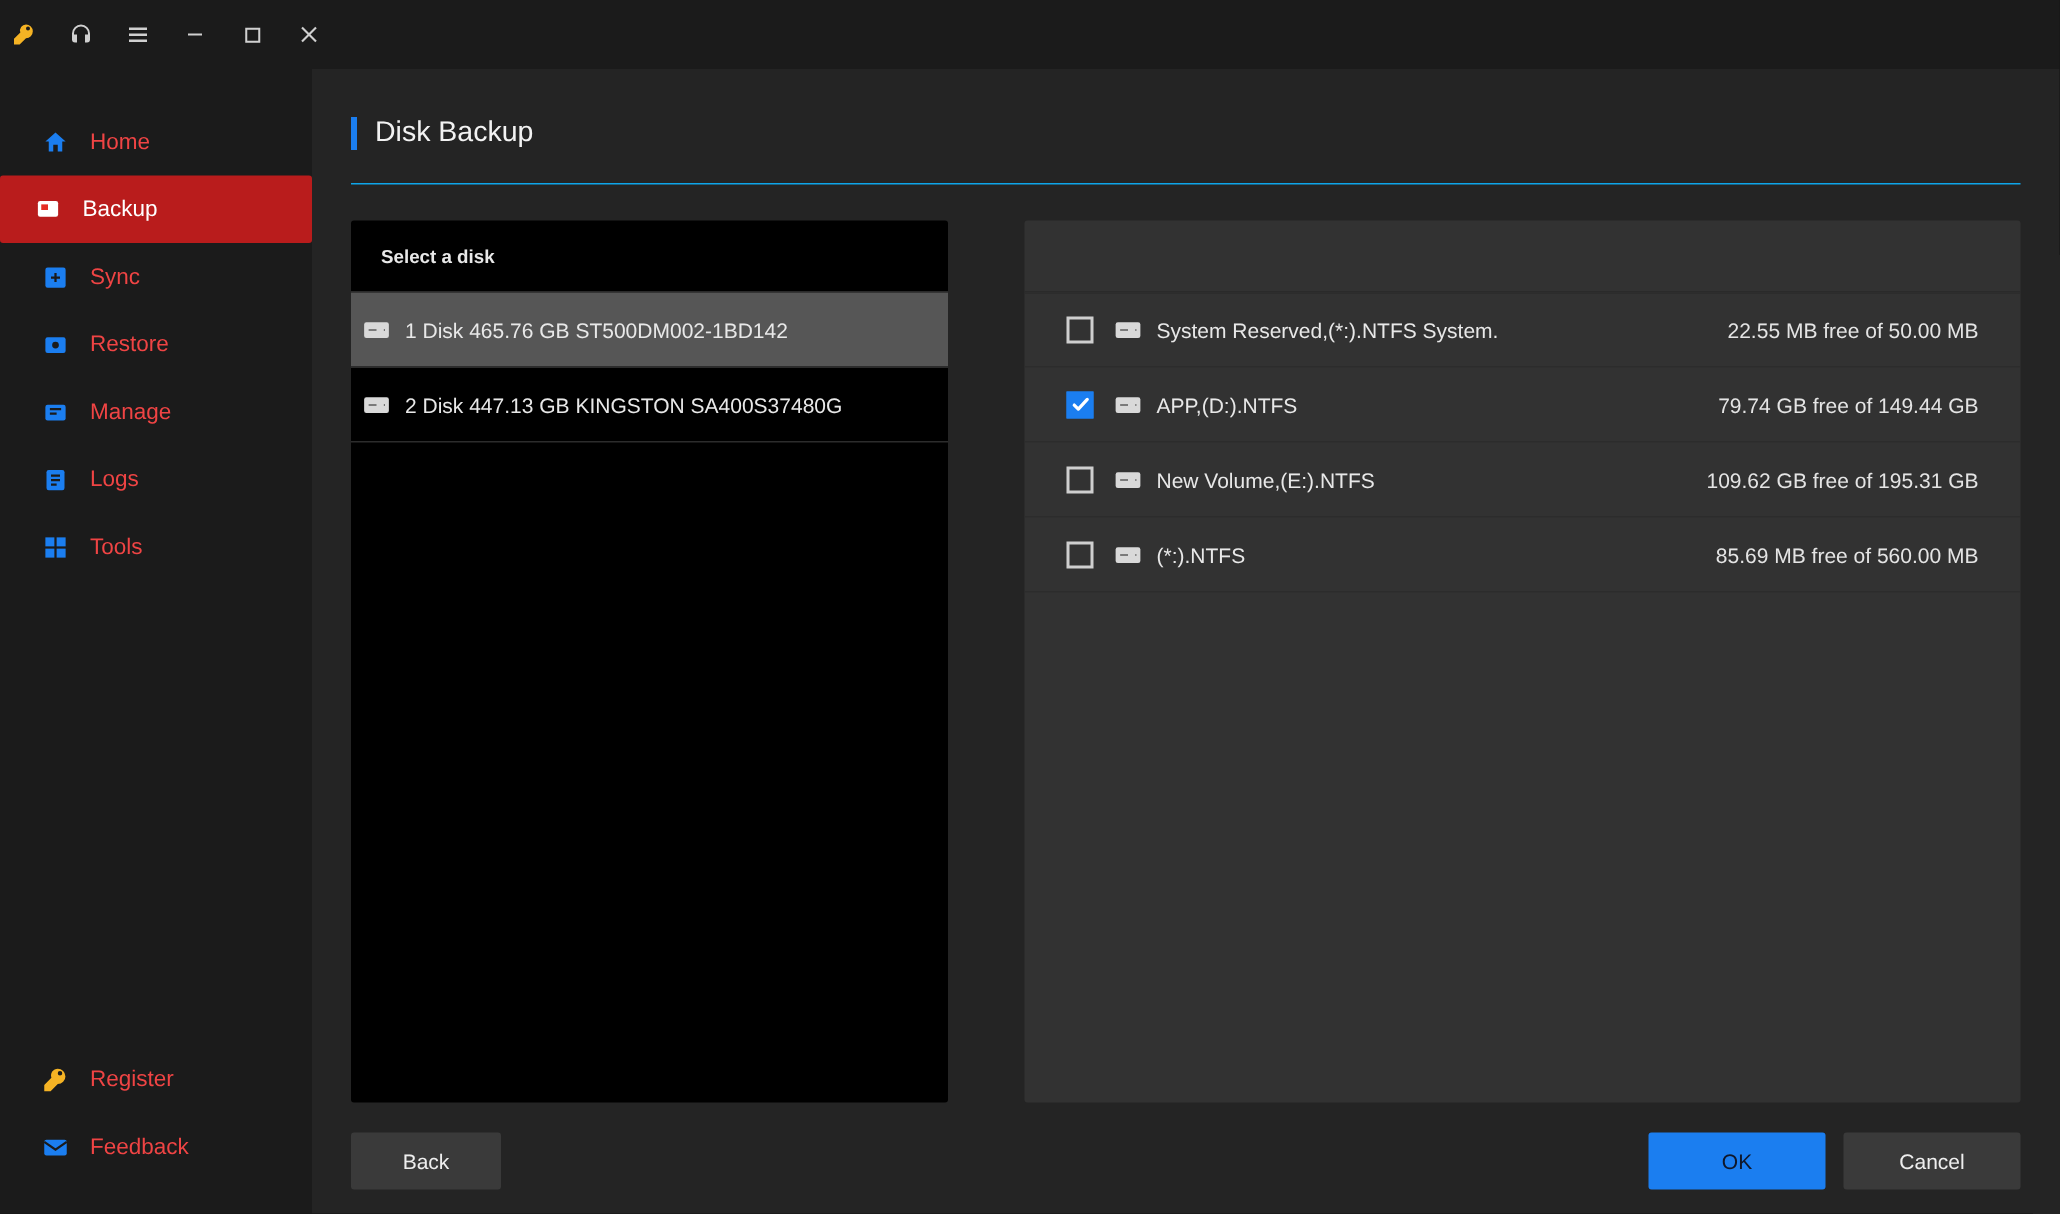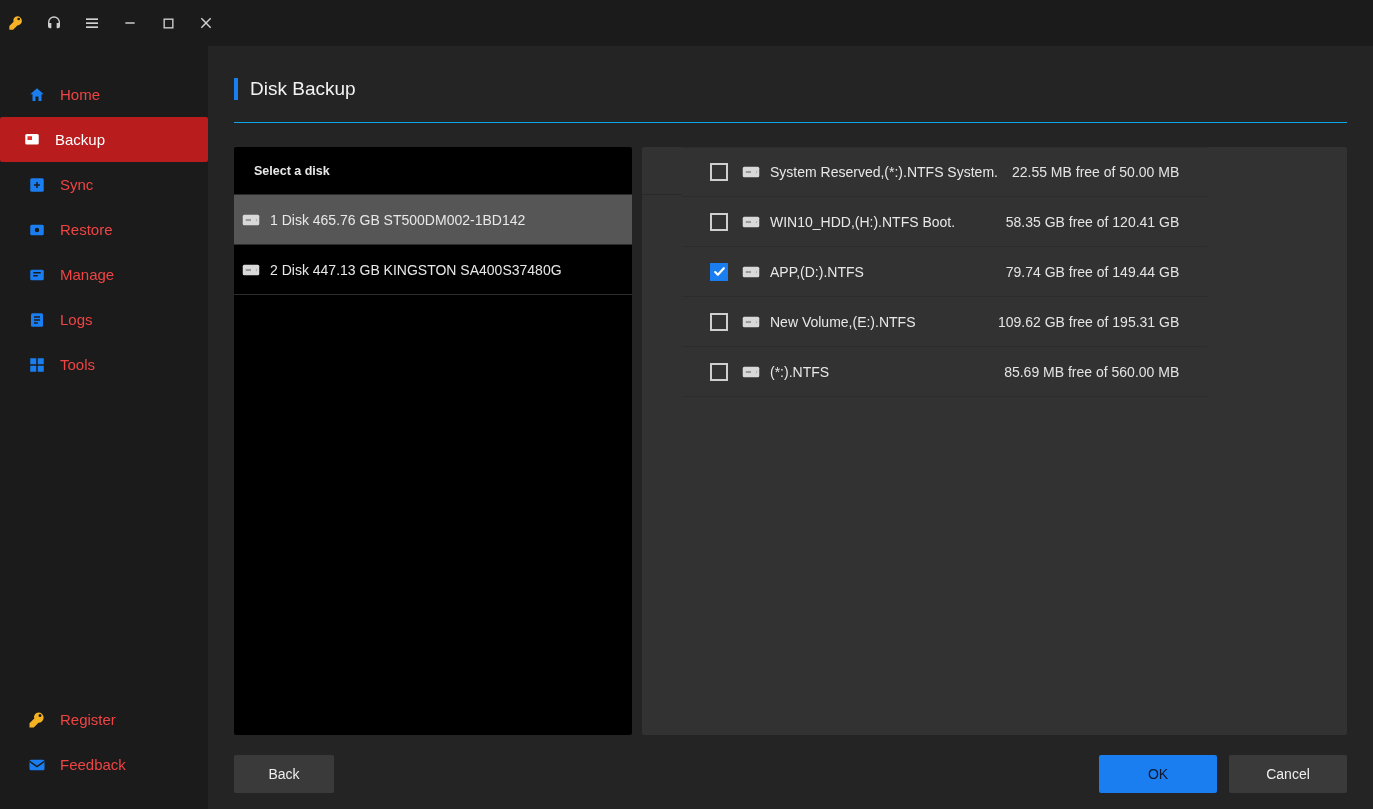--- a/index.html
+++ b/index.html
@@ -25,21 +25,21 @@
   .sidebar-bottom { margin-top: auto; padding: 0 18px 22px; }
   .sidebar-bottom .nav-item .icon.key { color: #f5b324; }
 
   .content { flex: 1; background: #242424; display: flex; flex-direction: column; padding: 32px 26px 14px 26px; min-width: 0; }
   .page-header { display: flex; align-items: center; gap: 12px; padding-bottom: 22px; border-bottom: 1px solid #0ea5e9; }
   .header-bar { width: 4px; height: 22px; background: #1b7ef0; }
   .page-title { font-size: 19px; font-weight: 500; color: #f2f2f2; }
 
   .panels { flex: 1; display: flex; gap: 10px; margin-top: 24px; min-height: 0; }
   .panel-left { width: 398px; background: #000000; border-radius: 2px; display: flex; flex-direction: column; }
-  .panel-right { flex: 1; background: #323232; border-radius: 2px; display: flex; flex-direction: row; }
+  .panel-right { flex: 1; background: #323232; border-radius: 2px; display: flex; flex-direction: column; margin-left: 41px; }
 
   .panel-head { height: 48px; display: flex; align-items: center; padding: 0 20px; font-size: 12.5px; font-weight: 600; color: #e8e8e8; border-bottom: 1px solid #2a2a2a; }
 
   .disk-row { height: 50px; display: flex; align-items: center; padding: 0 8px; gap: 10px; font-size: 14px; color: #e8e8e8; cursor: pointer; border-bottom: 1px solid #2c2c2c; }
   .disk-row.selected { background: #565656; }
 
   .part-row { height: 50px; display: flex; align-items: center; padding: 0 28px; gap: 14px; font-size: 14px; color: #e8e8e8; border-bottom: 1px solid #2c2c2c; cursor: pointer; }
   .part-row:first-child { border-top: 1px solid #2c2c2c; }
   .part-row .part-name { display: flex; align-items: center; gap: 10px; }
   .part-row .part-free { margin-left: auto; font-size: 14px; color: #e4e4e4; white-space: nowrap; }
@@ -233,34 +233,20 @@
                       <rect x="1" y="1" width="22" height="14" rx="2" fill="currentColor" stroke="none"></rect>
                       <circle cx="19" cy="8" r="1.6" fill="#323232"></circle>
                       <rect x="4" y="6.5" width="9" height="3" fill="#323232"></rect>
                     </svg>
                   </span>
                   <span>System Reserved,(*:).NTFS System.</span>
                 </span>
                 <span class="part-free">22.55 MB free of 50.00 MB</span>
               </div>
               <div class="part-row">
-                <span class="checkbox"></span>
-                <span class="part-name">
-                  <span class="drive-icon">
-                    <svg width="18" height="12" viewBox="0 0 24 16" fill="none" stroke="currentColor" stroke-width="2">
-                      <rect x="1" y="1" width="22" height="14" rx="2" fill="currentColor" stroke="none"></rect>
-                      <circle cx="19" cy="8" r="1.6" fill="#323232"></circle>
-                      <rect x="4" y="6.5" width="9" height="3" fill="#323232"></rect>
-                    </svg>
-                  </span>
-                  <span>WIN10_HDD,(H:).NTFS Boot.</span>
-                </span>
-                <span class="part-free">58.35 GB free of 120.41 GB</span>
-              </div>
-              <div class="part-row">
                 <span class="checkbox checked">
                   <svg width="13" height="13" viewBox="0 0 24 24" fill="none" stroke="#fff" stroke-width="4" stroke-linecap="round" stroke-linejoin="round">
                     <polyline points="4 13 9 18 20 6"></polyline>
                   </svg>
                 </span>
                 <span class="part-name">
                   <span class="drive-icon">
                     <svg width="18" height="12" viewBox="0 0 24 16" fill="none" stroke="currentColor" stroke-width="2">
                       <rect x="1" y="1" width="22" height="14" rx="2" fill="currentColor" stroke="none"></rect>
                       <circle cx="19" cy="8" r="1.6" fill="#323232"></circle>

